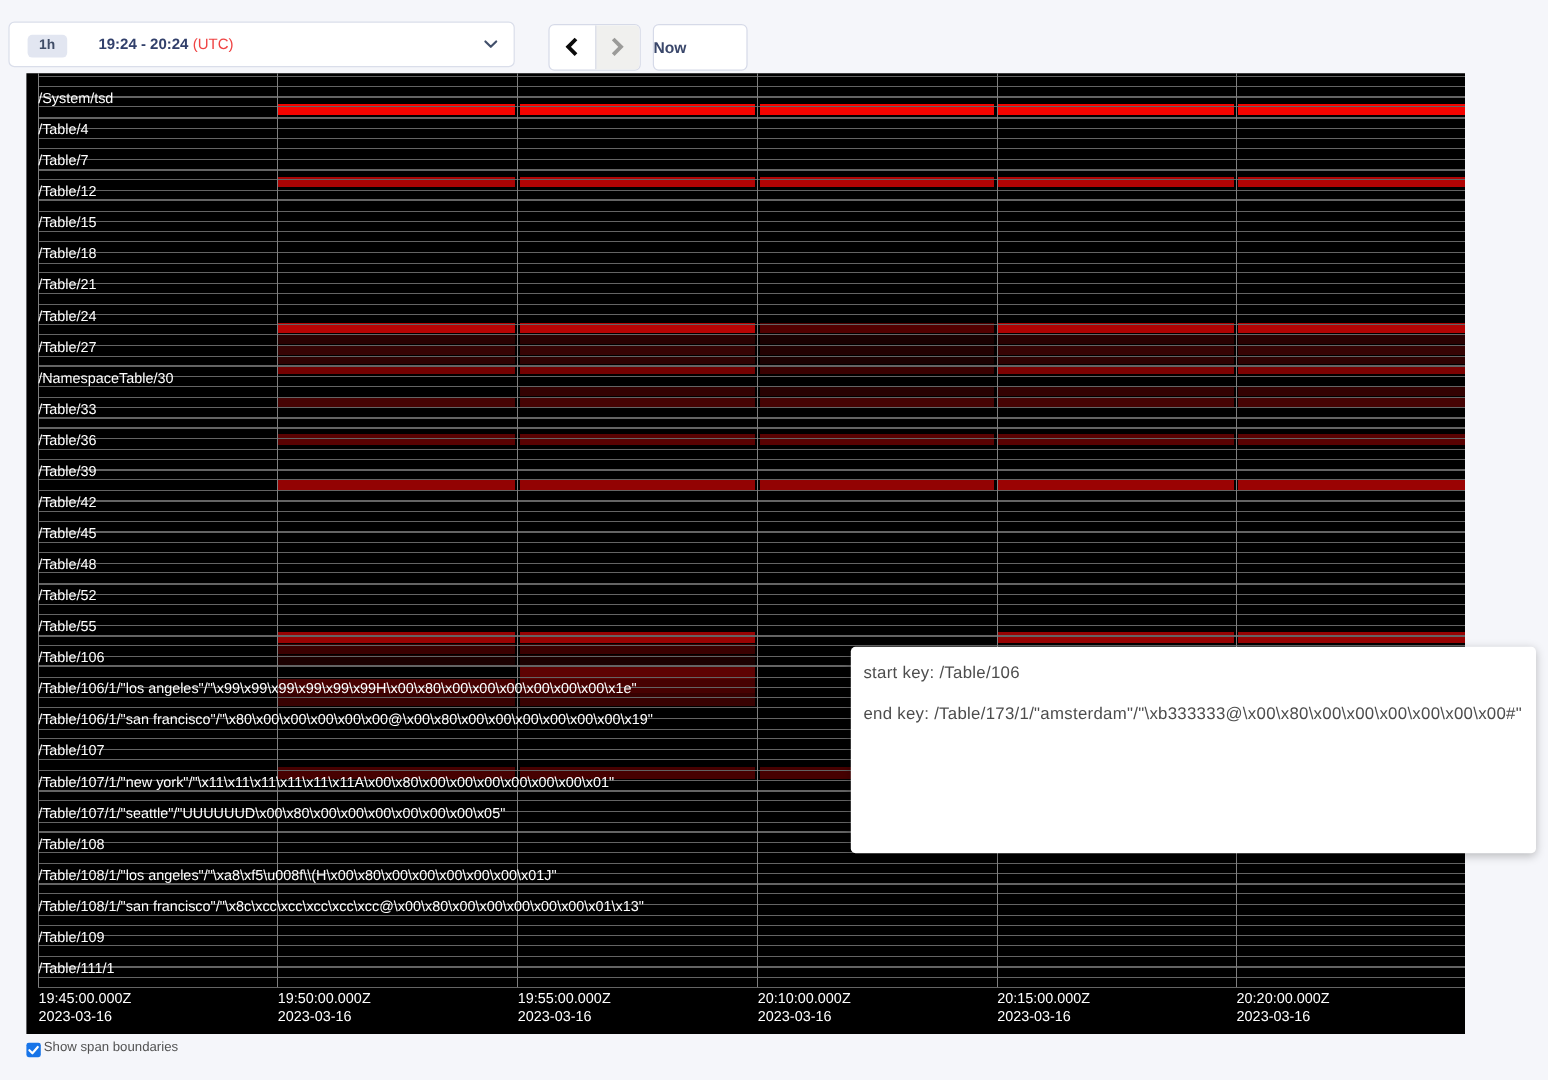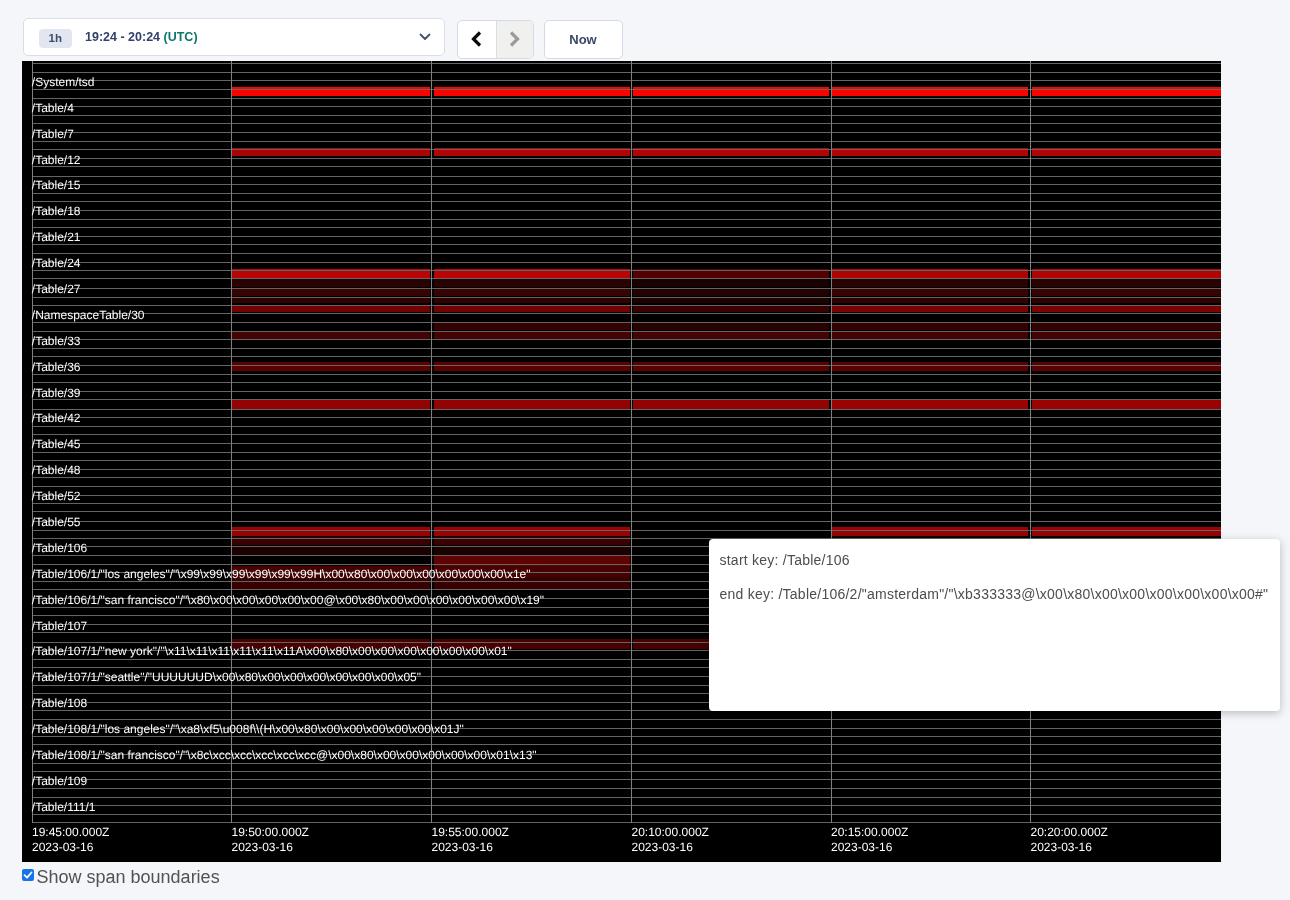--- a/index.html
+++ b/index.html
@@ -1,58 +1,58 @@
 <!DOCTYPE html>
 <html><head>
 <meta charset="utf-8">
 <style>
   * { margin:0; padding:0; box-sizing:border-box; }
   html,body { width:1290px; height:900px; background:#f5f6fa; font-family:"Liberation Sans", sans-serif; overflow:hidden; }
   .wrap { position:relative; width:1290px; height:900px; }
 
   .dropdown {
-    position:absolute; left:23px; top:17.5px; width:421.5px; height:38px;
+    position:absolute; left:7px; top:17.5px; width:421.5px; height:38px;
     background:#ffffff; border:1px solid #dadeea; border-radius:5px;
     display:flex; align-items:center;
   }
   .badge {
     position:absolute; left:14.5px; top:10px; width:33.5px; height:19px;
     background:#e2e6f1; border-radius:4px; color:#3f4c66;
     font-size:11.5px; font-weight:bold; text-align:center; line-height:19px;
   }
   .timetext { position:absolute; left:61px; top:0; height:38px; line-height:37px; font-size:12.5px; }
-  .timetext b { color:#32406b; font-weight:bold; }
-  .timetext span.utc { color:#0f766e; font-weight:bold; }
+  .timetext b { color:#32406b; font-weight:bold;margin-left:13px; }
+  .timetext span.utc { color:#ef4444; font-weight:normal; }
   .dd-chev { position:absolute; right:13px; top:14px; }
 
   .btngroup {
     position:absolute; left:457px; top:19.5px; width:77px; height:39px;
     border:1px solid #d6daе8; border-radius:5px; overflow:hidden; display:flex;
     border:1px solid #d6dae8; background:#ffffff;
   }
   .btngroup .half { width:50%; height:100%; display:flex; align-items:center; justify-content:center; }
   .btngroup .half.disabled { background:#f0f0ee; border-left:1px solid #d9dde8; }
 
   .nowbtn {
     position:absolute; left:543.5px; top:19.5px; width:79px; height:39px;
     background:#ffffff; border:1px solid #d6dae8; border-radius:5px;
-    color:#3a476b; font-size:13px; font-weight:bold; text-align:center; line-height:37px;
+    color:#3a476b; font-size:13px; font-weight:bold; text-align:left; line-height:37px;
   }
 
   .tooltip {
     position:absolute; left:709px; top:539px; width:571px; height:172px;
     background:#ffffff; border-radius:4px; box-shadow:0 2px 8px rgba(0,0,0,0.25);
     font-size:14px; color:#4d4d4d; padding:3.5px 0 0 10.5px; line-height:34px; letter-spacing:0.24px;
     white-space:nowrap; overflow:hidden;
   }
 
   .cbrow { position:absolute; left:21.5px; top:868.5px; height:14px; }
   .cbox { position:absolute; left:0; top:0.5px; width:12px; height:12px; background:#1774e8; border-radius:2px; }
   .cbox svg { position:absolute; left:0; top:0; }
-  .cblabel { position:absolute; left:15px; top:-2px; font-size:18px; color:#525252; white-space:nowrap; }
+  .cblabel { position:absolute; left:15px; top:-2px; font-size:11px; color:#525252; white-space:nowrap; }
 </style>
 </head>
 <body>
 <div class="wrap">
   <svg width="1198.5" height="800.5" viewBox="0 0 1198.5 800.5" xmlns="http://www.w3.org/2000/svg" style="position:absolute;left:22px;top:61px;" shape-rendering="crispEdges">
 <rect x="0" y="0" width="1198.5" height="800.5" fill="#000000"></rect>
 <rect x="209.5" y="25.8" width="198.0" height="9.3" fill="#f50400"></rect>
 <rect x="411.5" y="25.8" width="196.0" height="9.3" fill="#f50400"></rect>
 <rect x="611.0" y="25.8" width="195.5" height="9.3" fill="#f50400"></rect>
 <rect x="809.5" y="25.8" width="196.5" height="9.3" fill="#f50400"></rect>
@@ -280,21 +280,21 @@
         <svg width="11" height="16" viewBox="0 0 11 16">
           <path d="M2 1.5 L8.5 8 L2 14.5" stroke="#9b9b99" stroke-width="3.2" fill="none"></path>
         </svg>
       </div>
   </div>
 
   <div class="nowbtn">Now</div>
 
   <div class="tooltip">
     <div>start key: /Table/106</div>
-    <div>end key: /Table/106/2/"amsterdam"/"\xb333333@\x00\x80\x00\x00\x00\x00\x00\x00#"</div>
+    <div>end key: /Table/173/1/"amsterdam"/"\xb333333@\x00\x80\x00\x00\x00\x00\x00\x00#"</div>
   </div>
 
   <div class="cbrow">
     <div class="cbox">
         <svg width="12" height="12" viewBox="0 0 12 12">
           <path d="M2.5 6.2 L5 8.7 L9.5 3.5" stroke="#ffffff" stroke-width="1.8" fill="none" stroke-linecap="round" stroke-linejoin="round"></path>
         </svg>
       </div>
     <div class="cblabel">Show span boundaries</div>
   </div>

